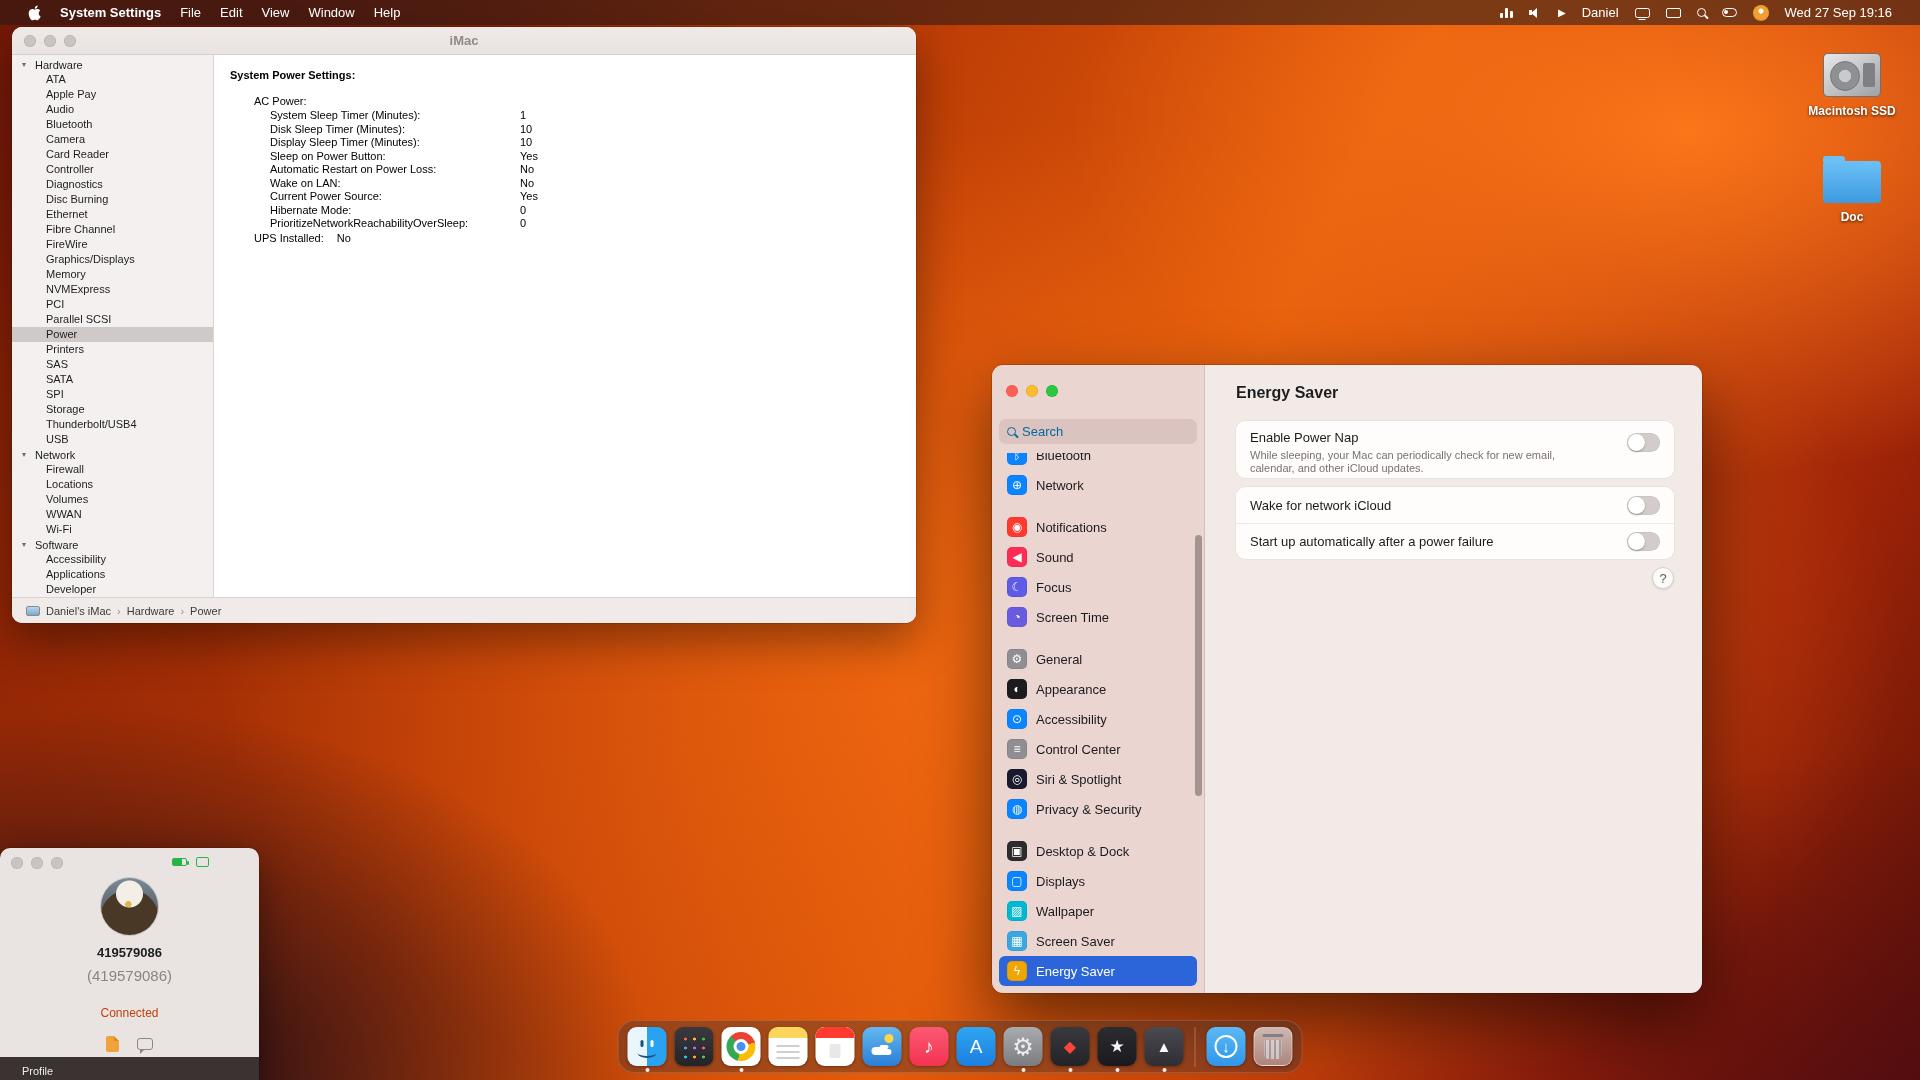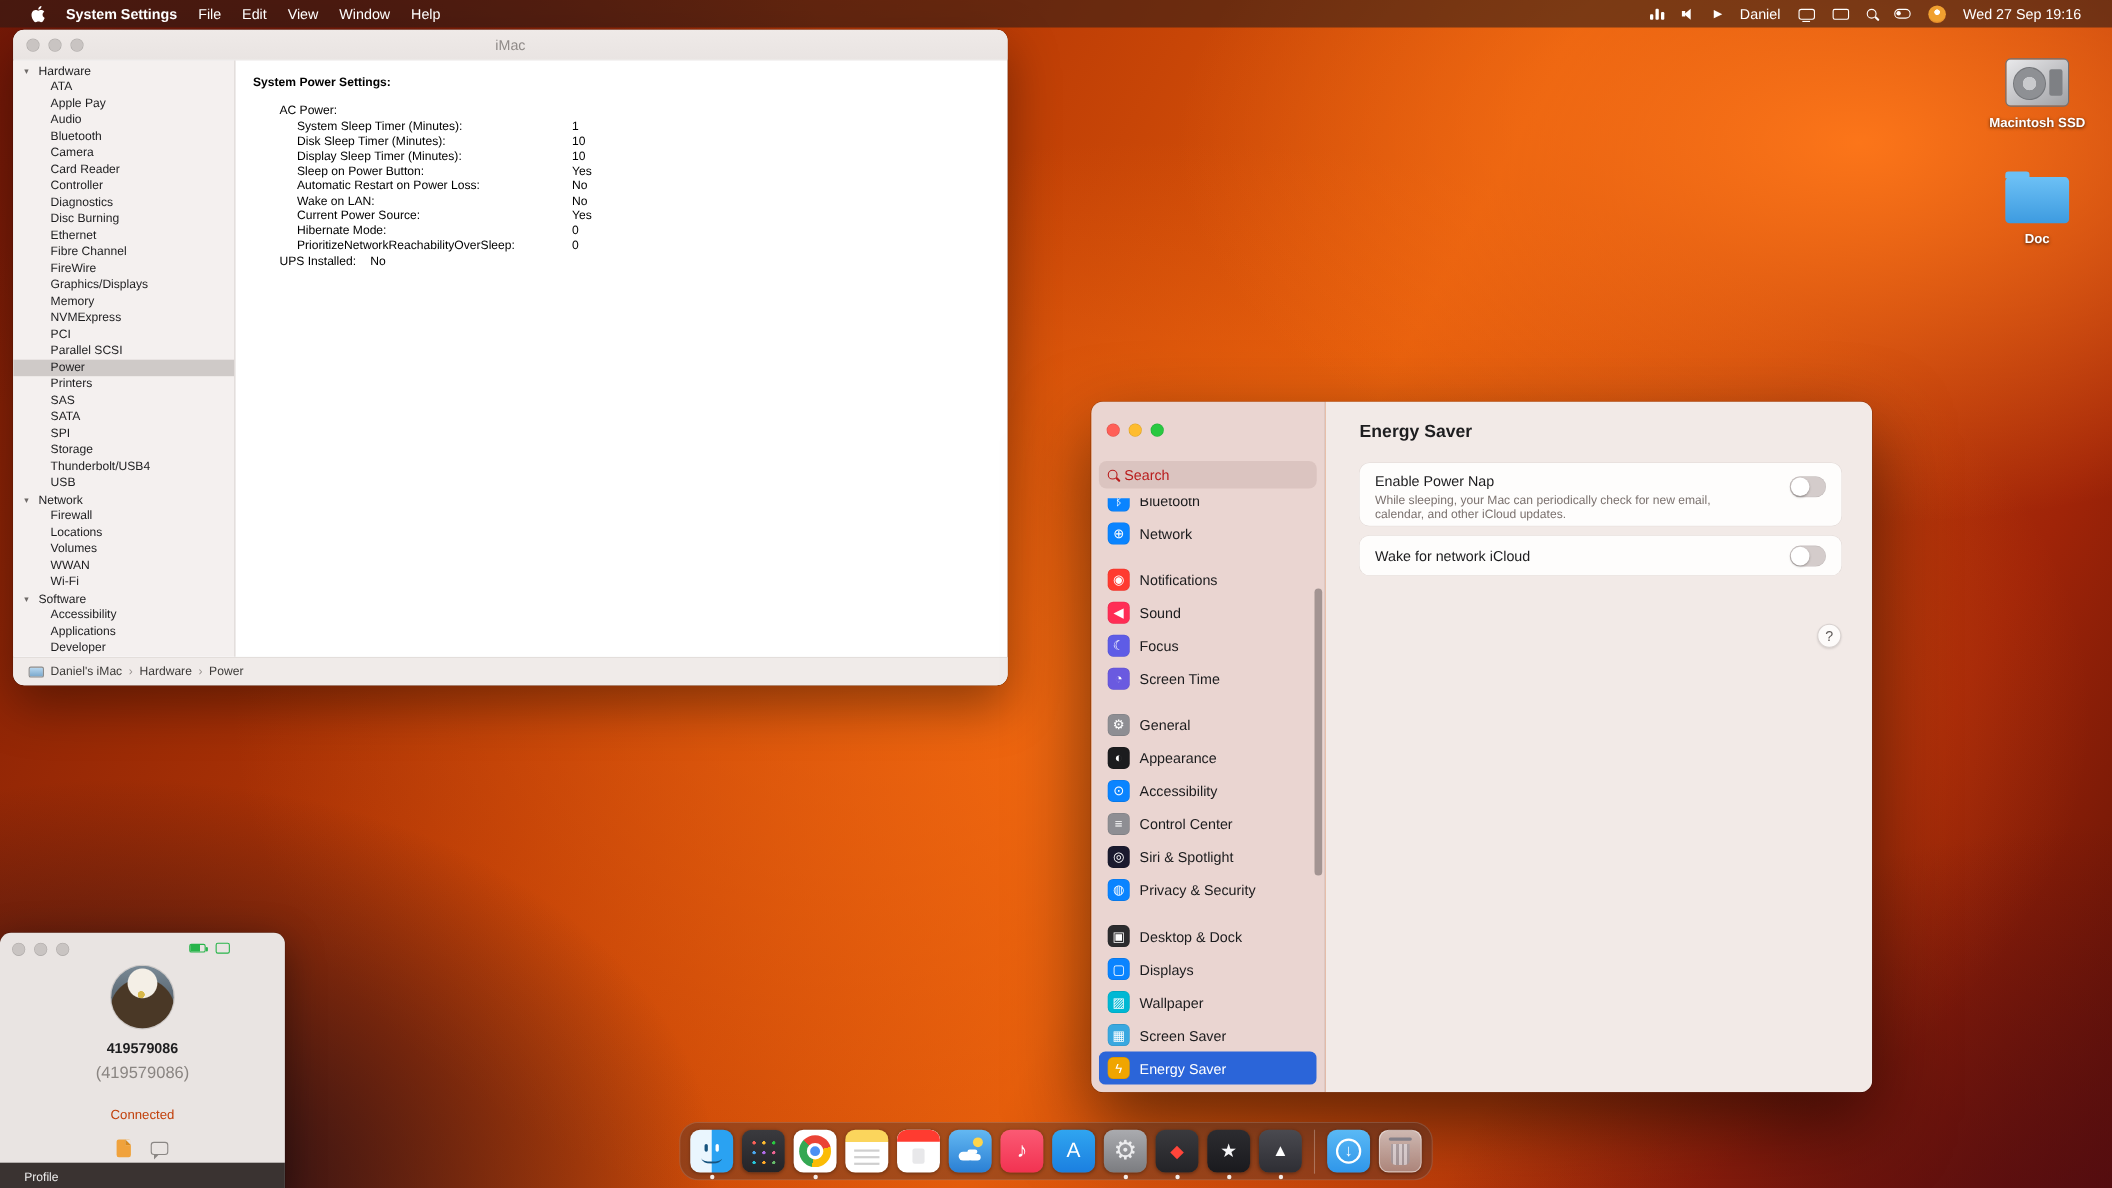--- a/index.html
+++ b/index.html
@@ -53,21 +53,21 @@
   .tl { width:12px; height:12px; border-radius:50%; display:inline-block; box-shadow:inset 0 0 0 0.5px rgba(0,0,0,0.15); }
   .tl.red{background:#ff5f57}.tl.yellow{background:#febc2e}.tl.green{background:#28c840}
   .tl.gray{background:#c9c4c2}
 
   
   .info-win { left:12px; top:27px; width:904px; height:596px; background:#fff;
     box-shadow:0 18px 45px rgba(0,0,0,0.38), 0 0 0 0.5px rgba(0,0,0,0.25); }
   .info-titlebar { height:28px; background:linear-gradient(#efeae8,#e9e4e2); border-bottom:1px solid #d5cfcd;
     border-radius:10px 10px 0 0; position:relative; display:flex; align-items:center; justify-content:center; }
   .info-titlebar .tl-group { position:absolute; left:12px; top:8px; }
-  .info-title { font-size:13px; font-weight:400; color:#8f8a88; }
+  .info-title { font-size:13px; font-weight:700; color:#8f8a88; }
   .info-body { display:flex; height:542px; }
   .info-side { width:202px; background:#f4f0ef; border-right:1px solid #dcd6d4;
     font-size:11px; color:#1d1d1f; padding-top:2px; overflow:hidden; }
   .t-sec { display:flex; align-items:center; height:15px; padding-left:10px; }
   .t-tri { width:13px; color:#6e6a68; font-size:8px; }
   .t-item { height:15px; line-height:15px; padding-left:34px; white-space:nowrap; }
   .t-item.sel { background:#cfcac8; }
   .info-content { flex:1; position:relative; font-size:11px; color:#000; padding:14px 0 0 16px; line-height:13.5px; }
   .s-title { font-weight:700; margin-bottom:12px; }
   .s-group-lbl { padding-left:24px; margin-bottom:1px; }
@@ -84,21 +84,21 @@
   #crumb-items { display:flex; align-items:center; gap:6px; }
   .crumb-sep { color:#97918f; }
 
   
   .set-win { left:992px; top:365px; width:710px; height:628px; border-radius:11px; overflow:hidden; display:flex;
     box-shadow:0 28px 70px rgba(0,0,0,0.55), 0 0 0 0.5px rgba(0,0,0,0.3); }
   .set-side { width:213px; background:#ead5d1; border-right:1px solid rgba(0,0,0,0.1); position:relative; flex-shrink:0; }
   .set-side .tl-group { position:absolute; top:20px; left:14px; }
   .set-search { position:absolute; top:54px; left:7px; right:7px; height:25px;
     background:rgba(120,85,80,0.13); border-radius:7px; display:flex; align-items:center; gap:6px;
-    padding:0 8px; color:#b91c1c; font-size:13px; }
+    padding:0 8px; color:#0369a1; font-size:13px; }
   .set-list { position:absolute; top:88px; left:7px; right:7px; bottom:4px; overflow:hidden; }
   .s-group { margin-bottom:12px; }
   .s-row { height:30px; display:flex; align-items:center; gap:9px; padding:0 8px; border-radius:6px;
     font-size:13px; color:#1b1b1d; }
   .s-row.partial { margin-top:-13px; }
   .s-row.selected { background:#2b65d9; color:#fff; }
   .s-ic { width:20px; height:20px; border-radius:5px; flex-shrink:0; display:flex; align-items:center;
     justify-content:center; color:#fff; font-size:12px; box-shadow:inset 0 0 0 0.5px rgba(0,0,0,0.12); }
   .set-scrollbar { position:absolute; right:2px; top:170px; width:7px; height:261px;
     background:rgba(0,0,0,0.30); border-radius:4px; }
@@ -466,20 +466,26 @@
             <span class="knob"></span>
           </span>
       </div>
       <div class="card group" id="group-rows">
           <div class="g-row">
             <span class="g-lbl">Wake for network iCloud</span>
             <span class="toggle">
               <span class="knob"></span>
             </span>
           </div>
+          <div class="g-row">
+            <span class="g-lbl">Start up automatically after a power failure</span>
+            <span class="toggle">
+              <span class="knob"></span>
+            </span>
+          </div>
         </div>
     </div>
     <div class="help-btn">?</div>
   </div>
 </div>
 
 <div class="window prof-win">
   <span class="tl-group">
     <span class="tl gray"></span>
     <span class="tl gray"></span>

